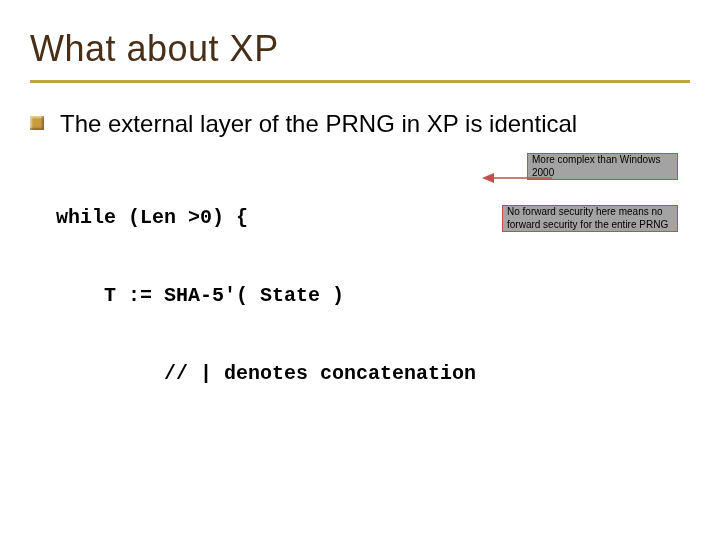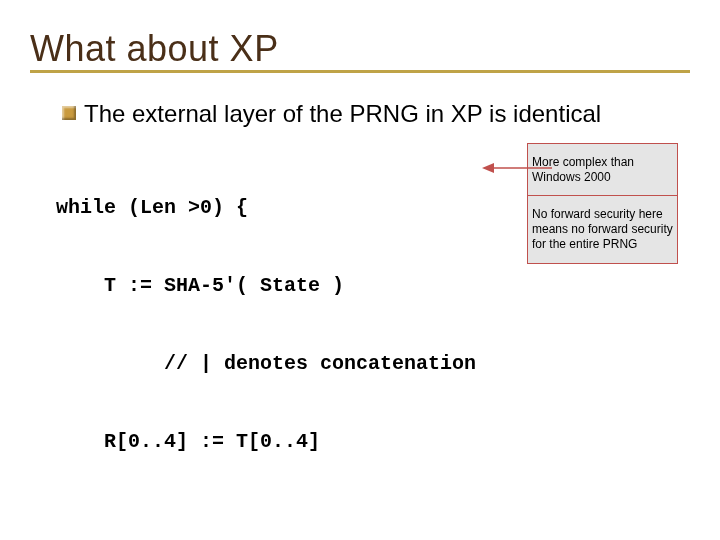--- a/index.html
+++ b/index.html
@@ -1,27 +1,27 @@
 <!DOCTYPE html>
 <html><head>
 <meta charset="utf-8">
 <style>
   * { margin: 0; padding: 0; box-sizing: border-box; }
   html, body { width: 720px; height: 540px; font-family: Arial, Helvetica, sans-serif; background: #fff; color: #000; }
   .slide { width: 720px; height: 540px; padding: 28px 30px 20px 30px; position: relative; }
-  .title { font-size: 36px; font-weight: 400; color: #4a2f18; border-bottom: 3px solid #bfa347; margin-bottom: 26px; letter-spacing: 0.5px; }
-  .bullet-row { display: flex; align-items: flex-start; gap: 8px; margin-bottom: 14px; margin-left: 32px; }
+  .title { font-size: 36px; font-weight: 400; color: #4a2f18; border-bottom: 3px solid #bfa347; padding-bottom: 10px; margin-bottom: 26px; letter-spacing: 0.5px; }
+  .bullet-row { display: flex; align-items: flex-start; gap: 16px; margin-bottom: 14px; }
   .bullet-icon { width: 14px; height: 14px; background: #c99a3e; margin-top: 7px; flex: 0 0 14px; box-shadow: inset -2px -2px 2px rgba(0,0,0,0.3), inset 2px 2px 2px rgba(255,255,255,0.5); }
   .bullet-text { font-size: 24px; line-height: 1.25; }
   .body { position: relative; }
   .code-block { font-family: "Courier New", Courier, monospace; font-size: 20px; font-weight: bold; line-height: 1.35; white-space: pre; margin-left: 26px; }
   .code-line { display: block; margin-top: 24px; }
-  .ann-box { position: absolute; border: 1.5px solid #c0504d; background: #e5e5e5; font-size: 12px; line-height: 1.25; padding: 11px 4px; }
+  .ann-box { position: absolute; border: 1.5px solid #c0504d; background: #a3a3a3; font-size: 10px; line-height: 1.25; padding: 0 4px; }
   .ann1 { right: 12px; top: 0px; width: 151px; }
-  .ann2 { right: 12px; top: 52px; width: 151px; }
+  .ann2 { right: 12px; top: 52px; width: 176px; }
   .arrow { position: absolute; }
   .arrow svg { display: block; }
   .arrow1 { left: 452px; top: 18px; }
 </style>
 </head>
 <body>
 
 <div class="slide">
 
   <h1 class="title">What about XP</h1>
@@ -30,21 +30,20 @@
     <div class="bullet-icon"></div>
     <div class="bullet-text">The external layer of the PRNG in XP is identical</div>
   </div>
 
   <div class="body">
 
     <div class="code-block">
 <span class="code-line">while (Len &gt;0) {</span>
 <span class="code-line">    T := SHA-5'( State )</span>
 <span class="code-line">         // | denotes concatenation</span>
-<span class="code-line">    R[0..4] := T[0..4]</span>
 
 
 
 
     </div>
 
     <div class="ann-box ann1">More complex than Windows 2000</div>
     <div class="ann-box ann2">No forward security here means no forward security for the entire PRNG</div>
 
     <div class="arrow arrow1">

